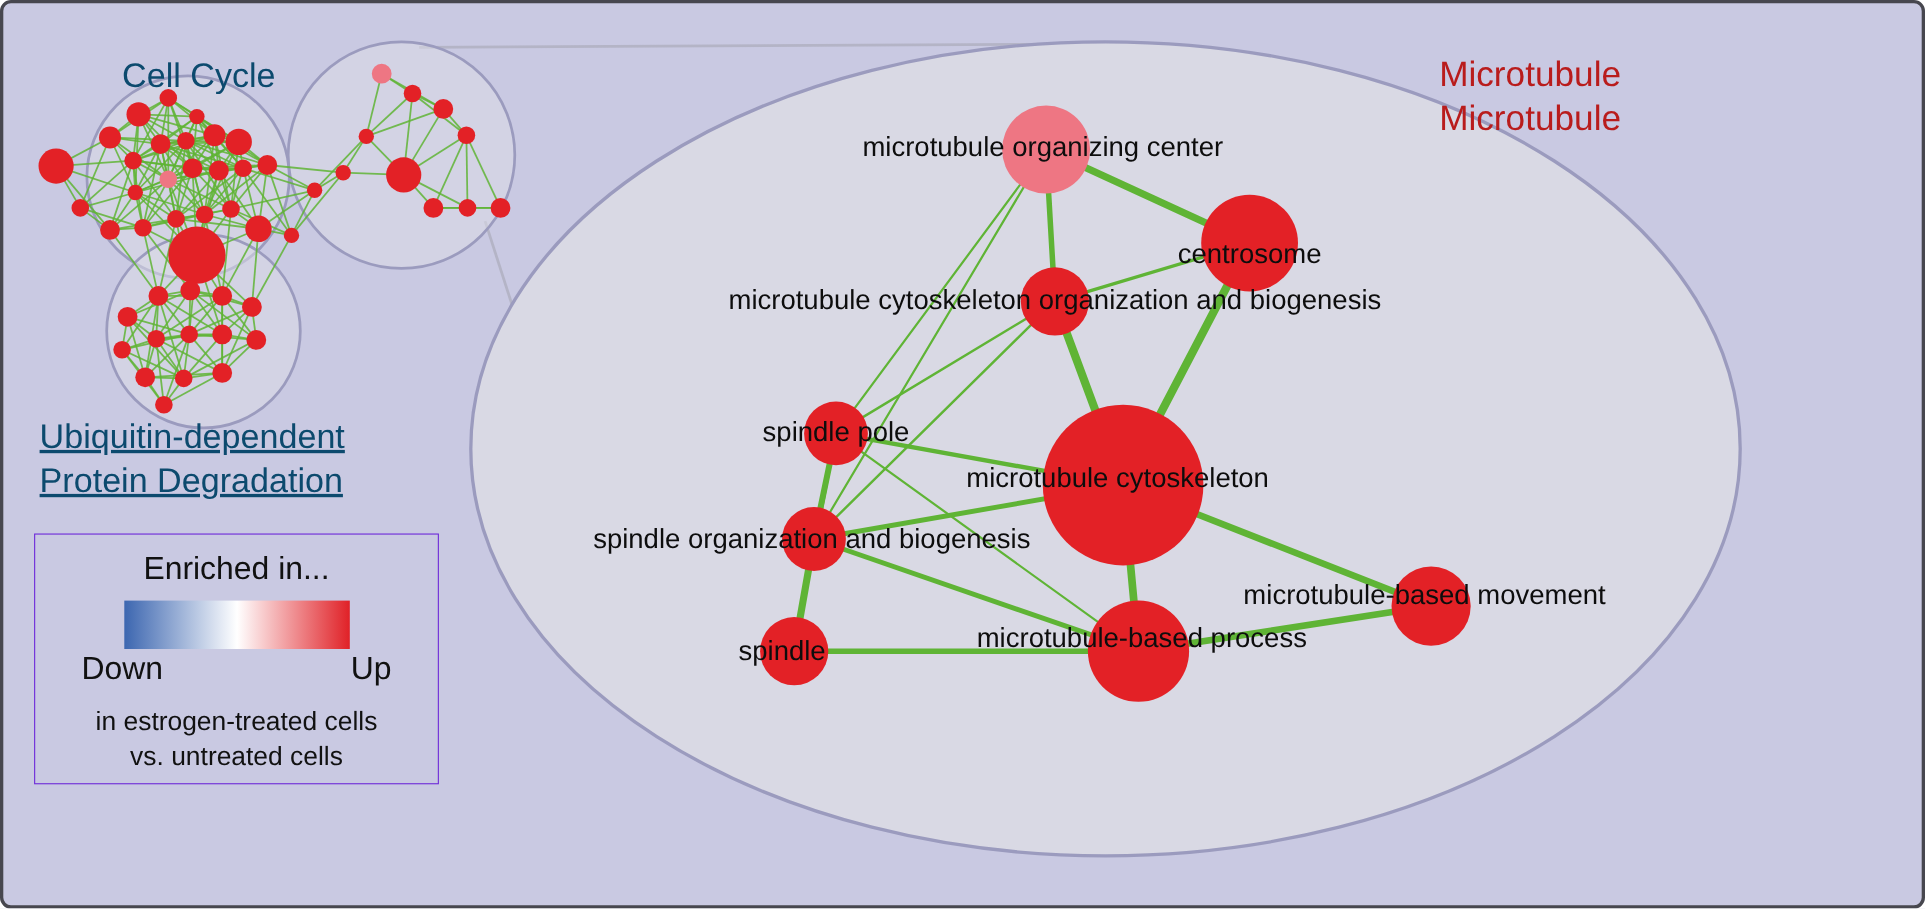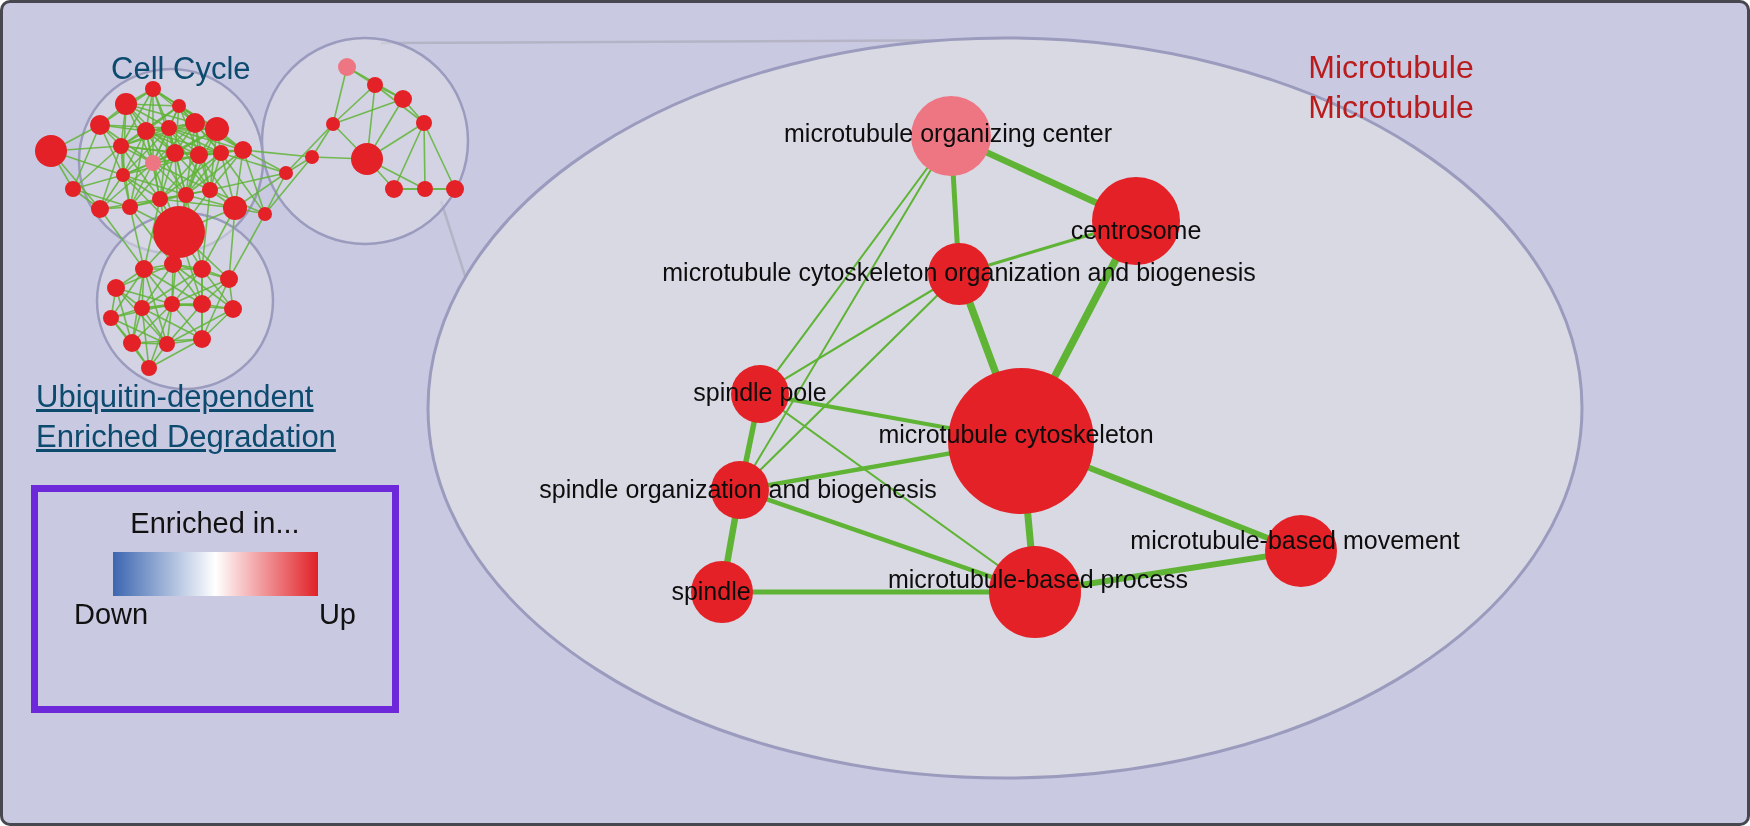--- a/index.html
+++ b/index.html
@@ -9,21 +9,21 @@
     font-family:"Liberation Sans",sans-serif;
   }
   svg{position:absolute;left:0;top:0;}
   svg text{font-family:"Liberation Sans",sans-serif;}
   .region-title{position:absolute;color:#0c4a6e;font-size:31px;line-height:40px;}
   .title-cell-cycle{left:108px;top:46px;}
   .title-ubiquitin{left:33px;top:374px;text-decoration:underline;}
   .title-detail{left:1278px;top:44px;width:220px;text-align:center;color:#b91c1c;font-size:32px;line-height:40px;}
   .legend{
     position:absolute;left:28px;top:482px;width:368px;height:228px;box-sizing:border-box;
-    border:7px solid #6d28d9;text-align:center;color:#111;
+    border:1px solid #6d28d9;text-align:center;color:#111;
   }
   .legend-title{font-size:29px;margin-top:15px;}
   .gradient-bar{width:205px;height:44px;margin:12px auto 2px auto;}
   .du-row{display:flex;justify-content:space-between;width:282px;margin:2px auto 16px auto;font-size:29px;}
   .legend-caption{font-size:24px;line-height:31px;margin-top:5px;}
 </style>
 </head>
 <body>
 
 <div class="canvas">
@@ -381,30 +381,34 @@
       <text x="1035" y="585" text-anchor="middle" font-size="25" fill="#0d0d0d">microtubule-based process</text>
       <text x="1292" y="546" text-anchor="middle" font-size="25" fill="#0d0d0d">microtubule-based movement</text>
     </svg>
 
   <div class="region-title title-cell-cycle">
     <span>Cell Cycle</span>
   </div>
 
   <div class="region-title title-ubiquitin">
     <div>Ubiquitin-dependent</div>
-    <div>Enriched Degradation</div>
+    <div>Protein Degradation</div>
   </div>
 
   <div class="region-title title-detail">
     <div>Microtubule</div>
     <div>Microtubule</div>
   </div>
 
   <div class="legend">
     <div class="legend-title">Enriched in...</div>
     <div class="gradient-bar" id="gradient-bar" style="background: linear-gradient(to right, rgb(60, 102, 176), rgb(255, 255, 255), rgb(224, 33, 39));"></div>
     <div class="du-row">
       <span>Down</span>
       <span>Up</span>
     </div>
+    <div class="legend-caption">
+      <div>in estrogen-treated cells</div>
+      <div>vs. untreated cells</div>
+    </div>
   </div>
 
 </div>
 
 </body></html>

